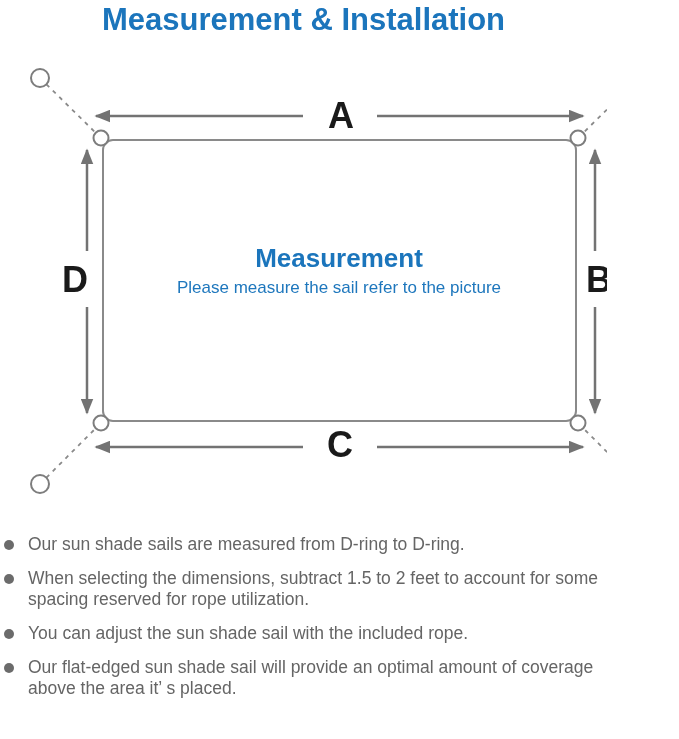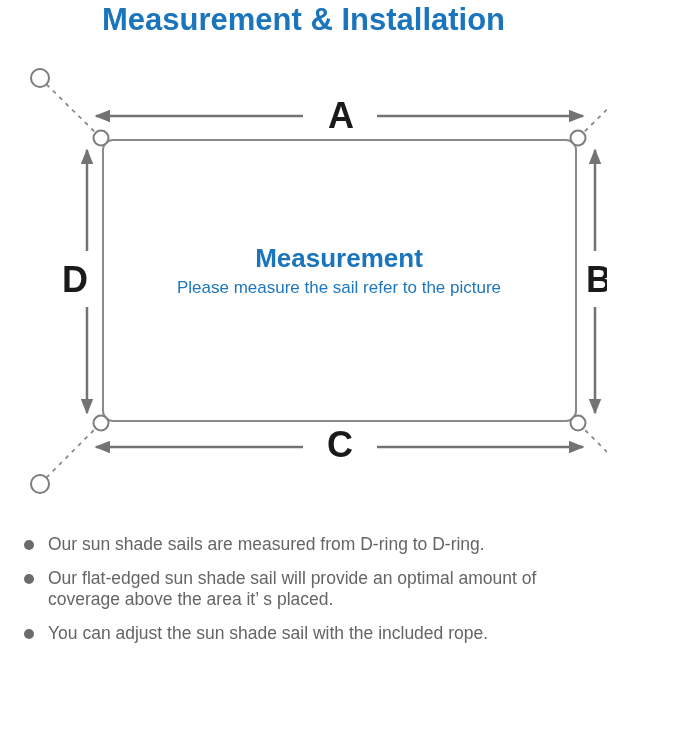--- a/index.html
+++ b/index.html
@@ -22,21 +22,21 @@
     letter-spacing: 0px;
   }
   .diagram-wrap {
     margin-top: 18px;
     width: 679px;
     height: 455px;
   }
   .notes {
     list-style: none;
     margin: 24px 0 0 0;
-    padding: 0 6px 0 24px;
+    padding: 0 6px 0 4px;
   }
   .notes li {
     display: flex;
     align-items: flex-start;
     margin-bottom: 13px;
     color: #656565;
     font-size: 17.5px;
     line-height: 21px;
   }
   .bullet-dot {
@@ -118,21 +118,25 @@
     </svg>
   </div>
 
   <ul class="notes">
     <li>
       <span class="bullet-dot"></span>
       <span class="note-text">Our sun shade sails are measured from D-ring to D-ring.</span>
     </li>
     <li>
       <span class="bullet-dot"></span>
-      <span class="note-text">Our flat-edged sun shade sail will provide an optimal amount of coverage above the area it’ s placed.</span>
+      <span class="note-text">When selecting the dimensions, subtract 1.5 to 2 feet to account for some spacing reserved for rope utilization.</span>
     </li>
     <li>
       <span class="bullet-dot"></span>
       <span class="note-text">You can adjust the sun shade sail with the included rope.</span>
+    </li>
+    <li>
+      <span class="bullet-dot"></span>
+      <span class="note-text">Our flat-edged sun shade sail will provide an optimal amount of coverage above the area it’ s placed.</span>
     </li>
   </ul>
 
 </div>
 
 </body></html>

